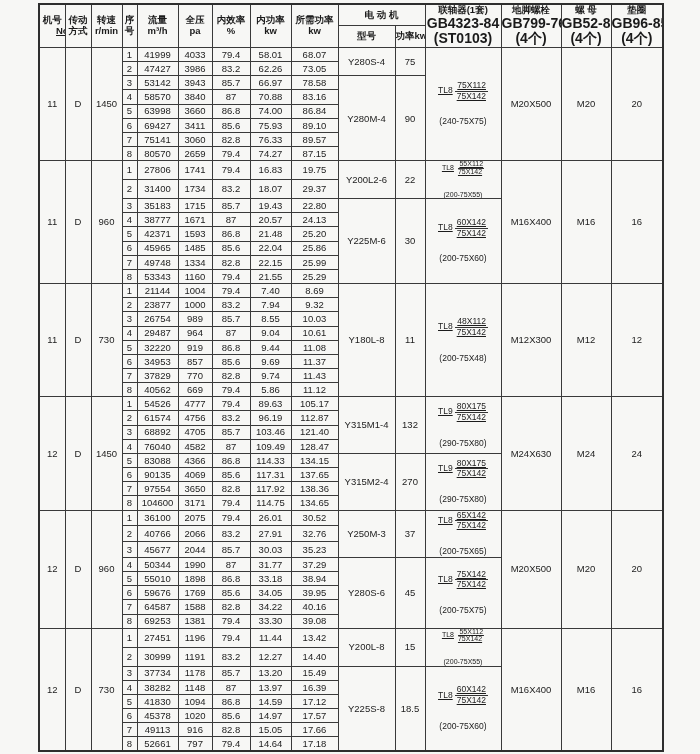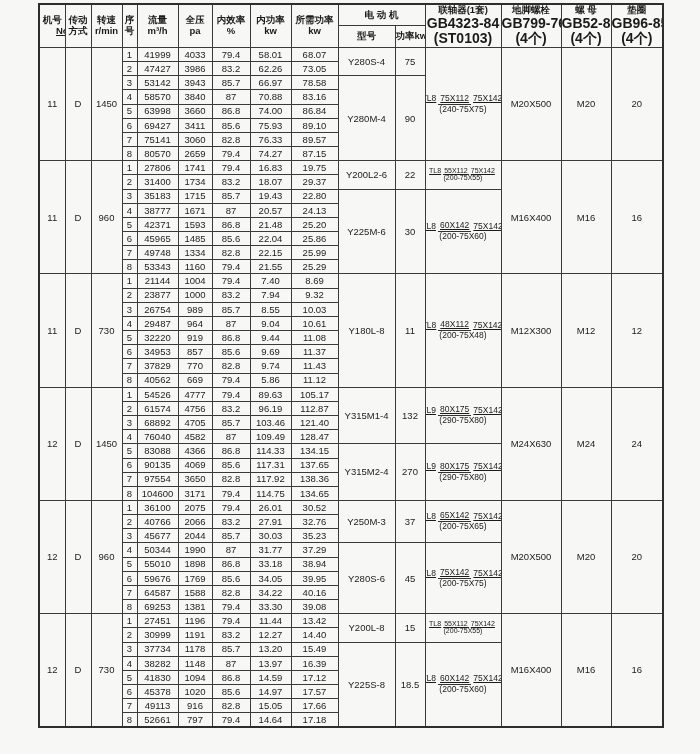--- a/index.html
+++ b/index.html
@@ -43,24 +43,24 @@
   tbody tr{height:14.17px;}
   tbody td{font-size:9.5px;line-height:1;}
   td.num{letter-spacing:0;}
   
   .coup{
     display:flex;flex-direction:column;align-items:center;justify-content:center;
     font-size:8.5px;line-height:1.15;
   }
   .coup-main{display:flex;align-items:center;text-decoration:underline;}
   .coup-prefix{margin-right:2px;}
-  .frac{display:flex;flex-direction:row;align-items:center;}
+  .frac{display:flex;flex-direction:column;align-items:flex-end;}
   .frac-top{border-bottom:1px solid #333;padding:0 2px 0px 2px;}
   .frac-bot{padding:0 2px;}
-  .coup-note{margin-top:0px;text-align:right;}
+  .coup-note{margin-top:16px;text-align:right;}
   .coup.compact{font-size:7px;line-height:0.95;}
   .coup.compact .frac-top{padding:0 1px;}
 </style>
 </head>
 <body>
 
 <div class="page">
 
   <table>
     <colgroup>

